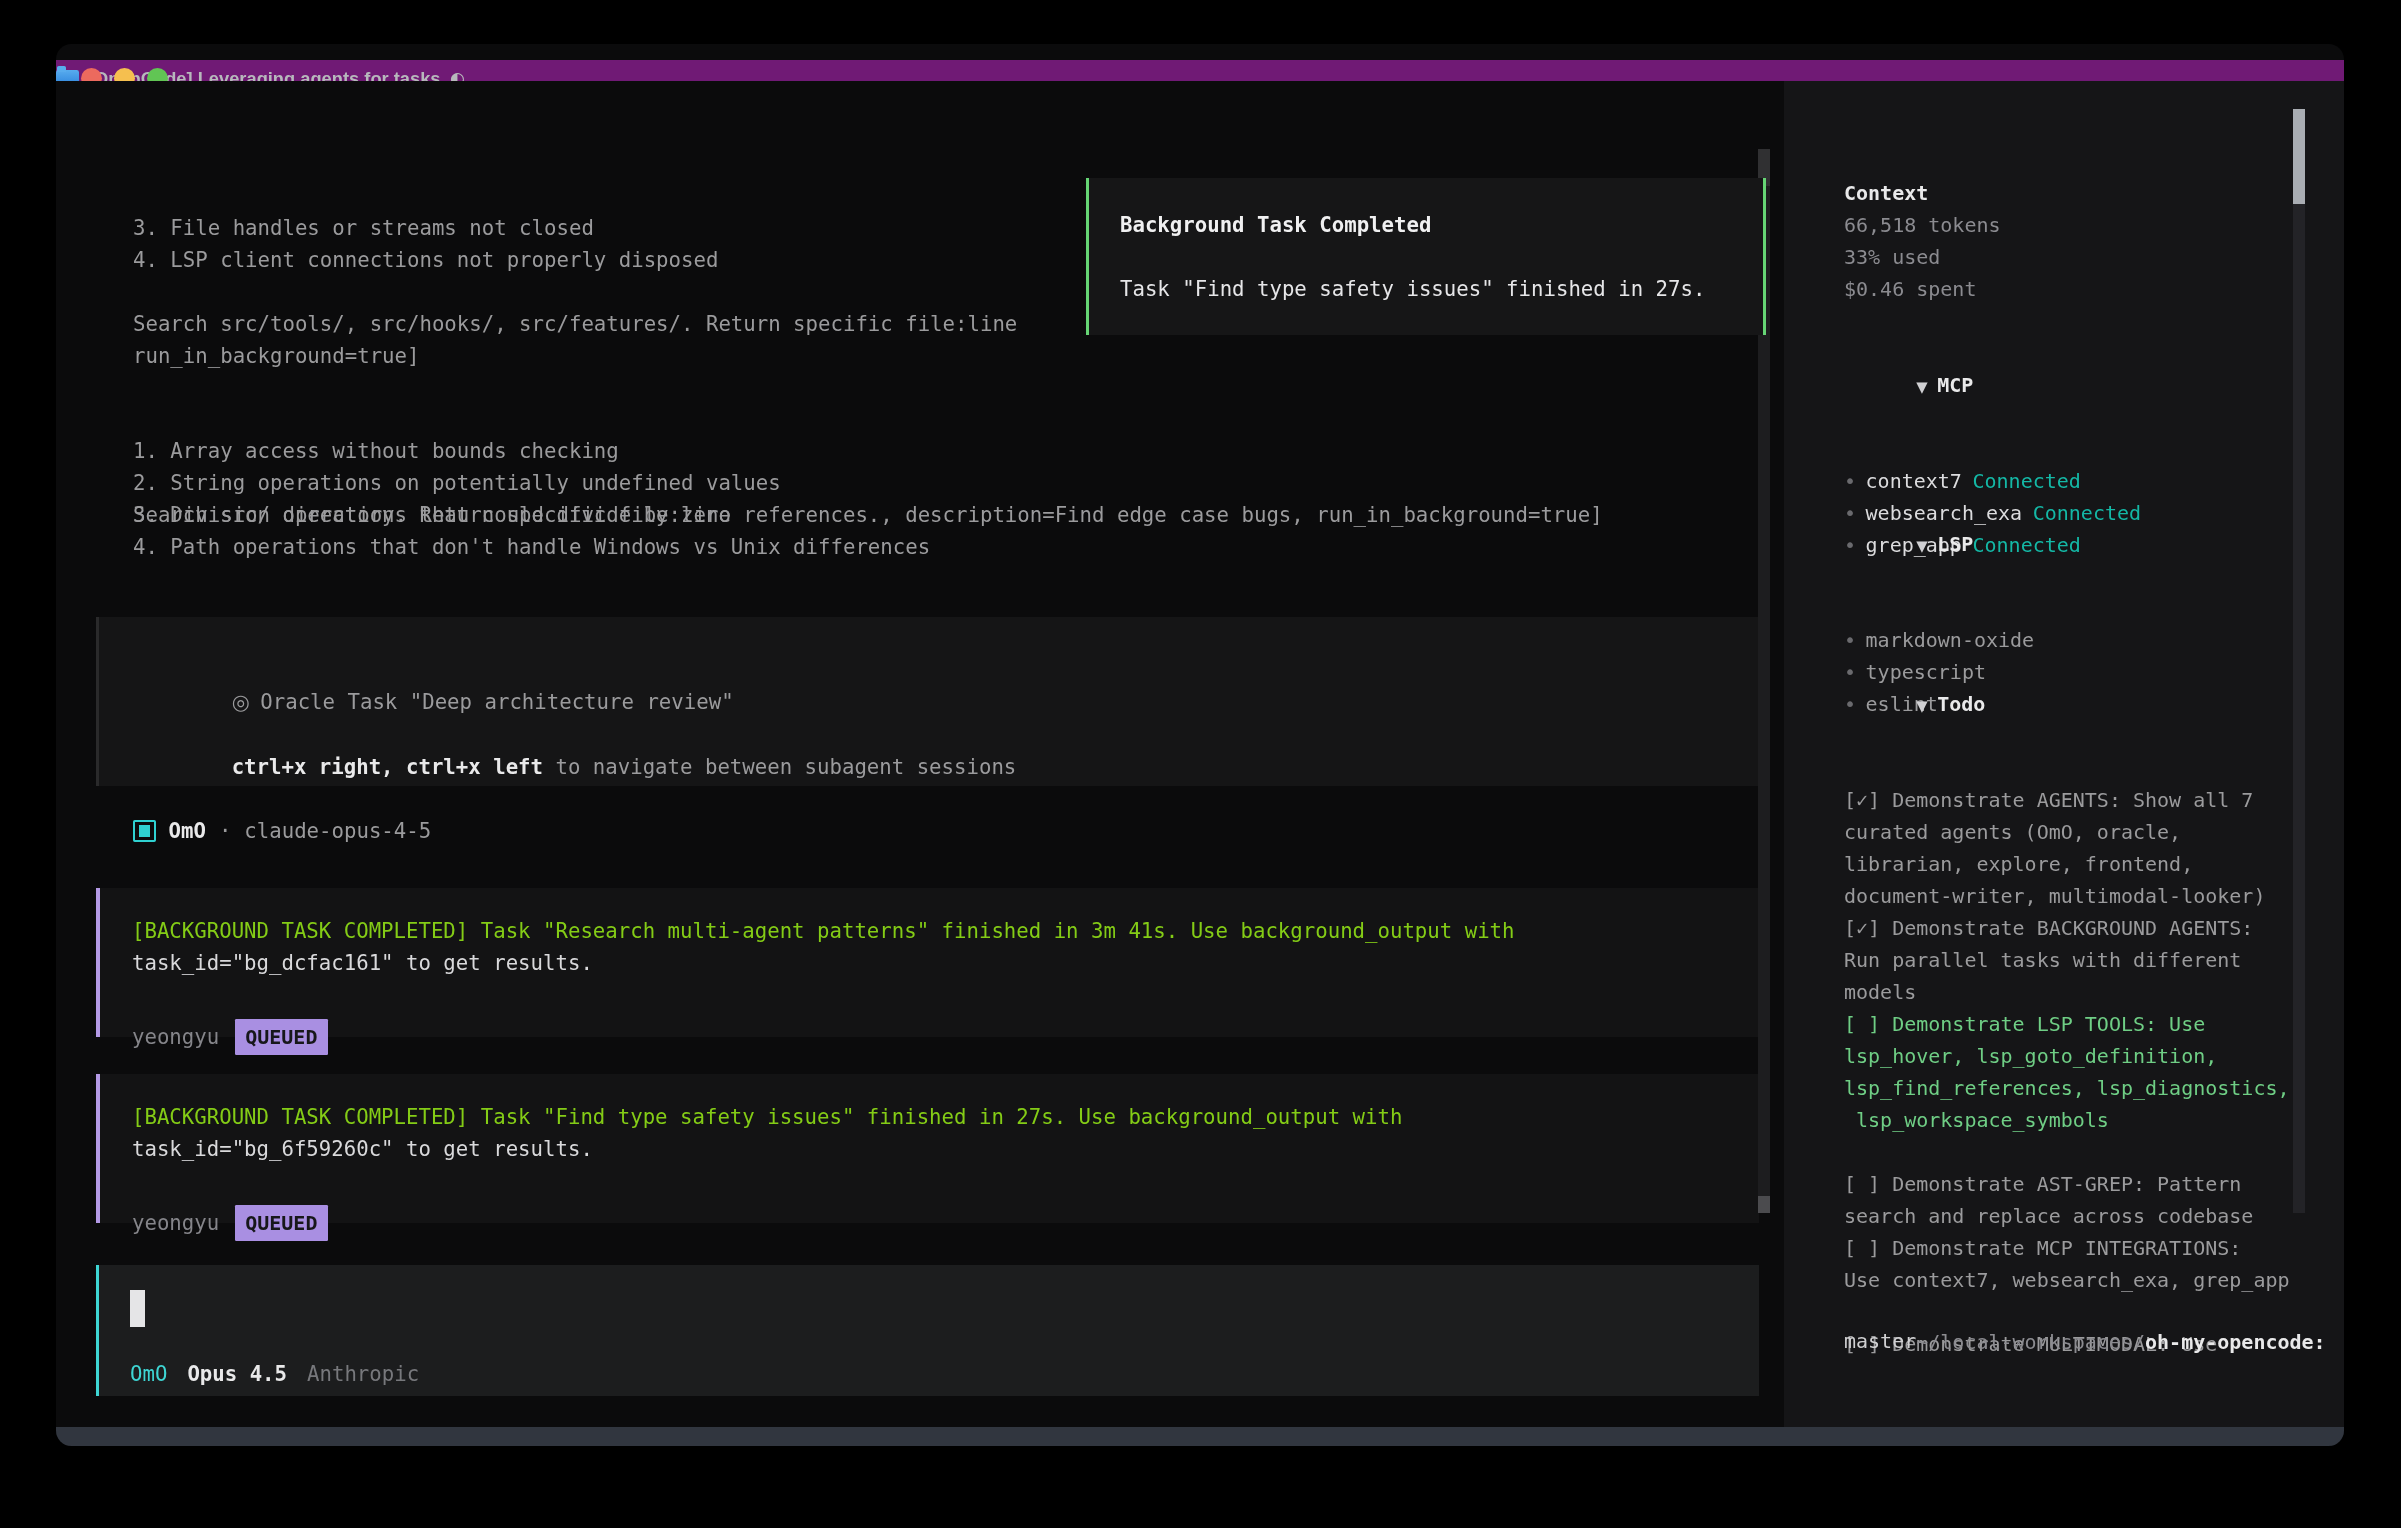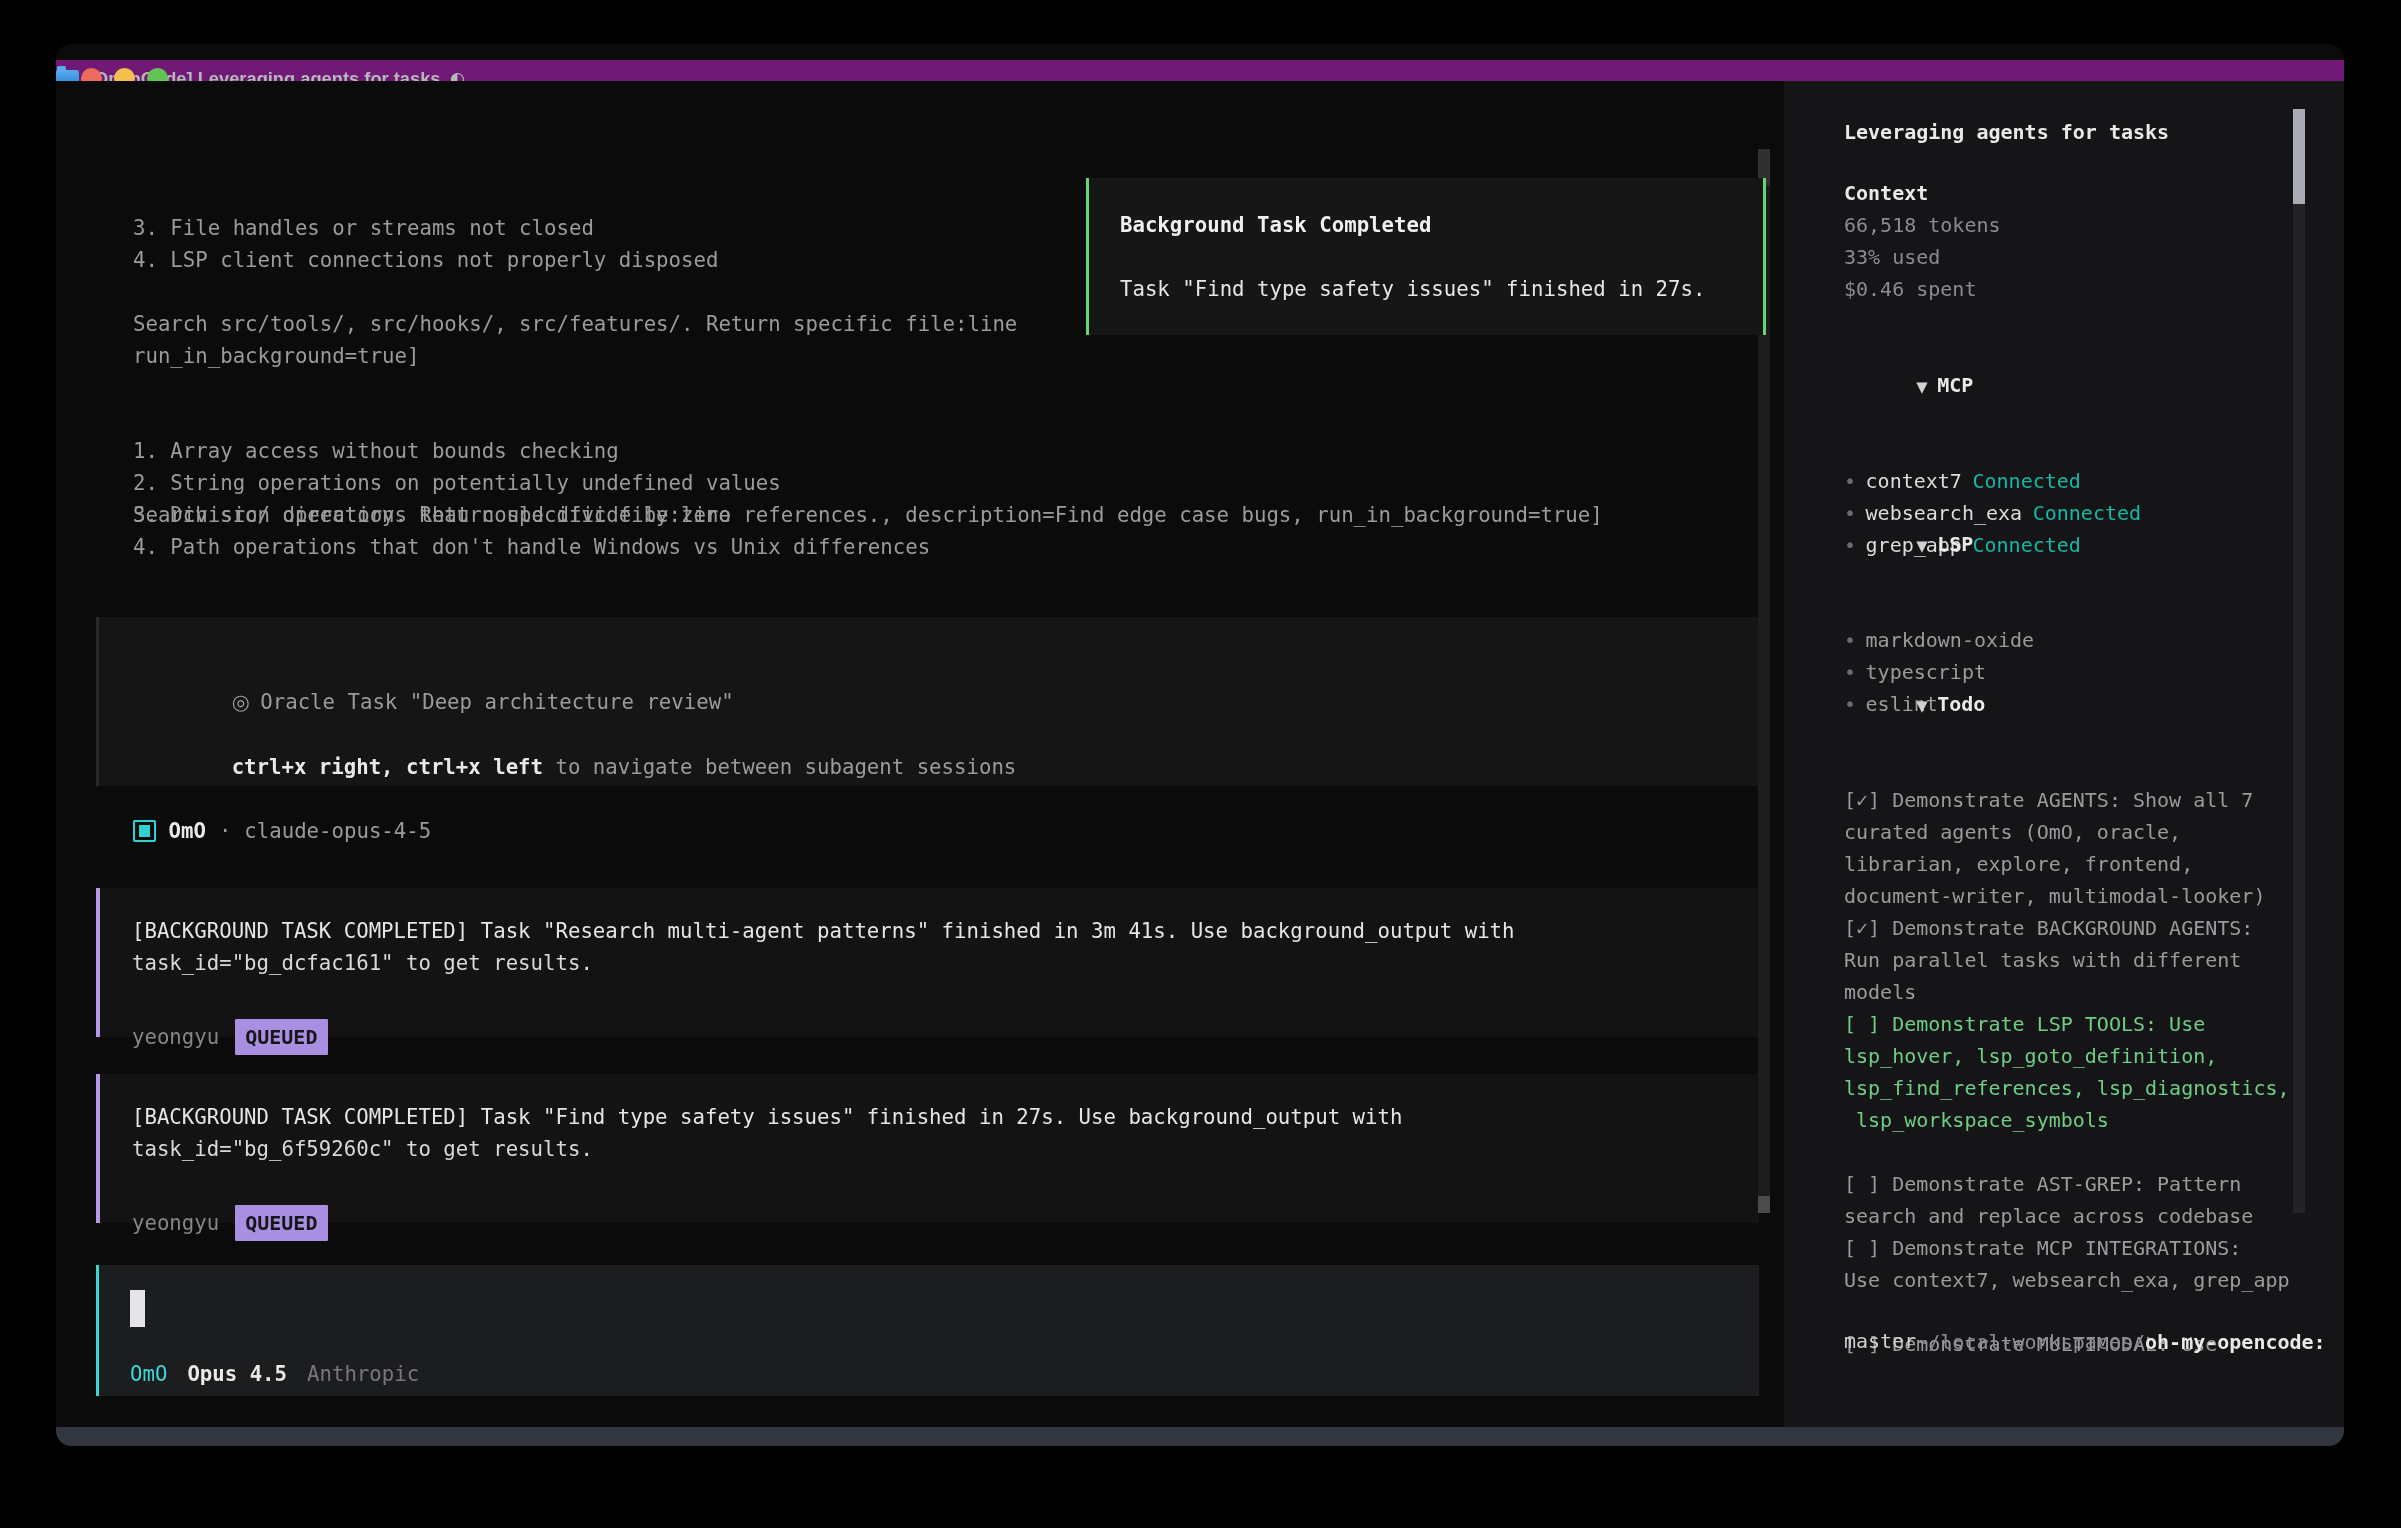--- a/index.html
+++ b/index.html
@@ -34,21 +34,21 @@
   .oraclebox{position:absolute;left:40px;top:536px;width:1663px;height:169px;background:#151516;border-left:3.5px solid #2a2a2b;}
   .oraclebox .l1{position:absolute;left:33px;top:37px;}
   .oraclebox .l2{position:absolute;left:33px;top:102px;}
   .oicon{font-family:"DejaVu Sans",sans-serif;color:#9b9b9d;margin-right:10.6px;}
 
   .agenthdr{position:absolute;left:77px;top:734px;height:32px;display:flex;align-items:center;gap:13px;}
   .omoicon{width:22.5px;height:22.5px;border:2.4px solid #2fd1d1;border-radius:1.8px;display:flex;align-items:center;justify-content:center;}
   .omoicon i{width:10.6px;height:11.8px;background:#2fd1d1;display:block;}
 
   .taskbox{position:absolute;left:40px;width:1663px;height:149px;background:#131314;border-left:4.7px solid #b49ae6;}
-  .taskbox .l1{position:absolute;left:32px;top:27px;color:#e5e5e5;}
+  .taskbox .l1{position:absolute;left:32px;top:27px;color:#84cc16;}
   .taskbox .l2{position:absolute;left:32px;top:59px;color:#d9d9db;}
   .taskbox .meta{position:absolute;left:32px;top:89px;height:38px;display:flex;align-items:center;gap:15.4px;margin-top:41px;}
   .author{color:#85858a;}
   .badge{background:#a98fe2;color:#17171a;font-weight:700;padding:1.2px 10.6px;border-radius:1.2px;font-size:20px;line-height:33px;}
 
   .inputbox{position:absolute;left:40px;top:1184px;width:1663px;height:131px;background:#1c1d1e;border-left:3.5px solid #3ed6d4;}
   .cursor{position:absolute;left:31px;top:25px;width:15.4px;height:37px;background:#e5e5e7;}
   .modelrow{position:absolute;left:31px;top:93px;height:32px;display:flex;align-items:center;gap:20px;}
   .cyan{color:#3ed6d4;}
   .provider{color:#77787c;}
@@ -151,21 +151,20 @@
       </div>
     </div>
 
     <div class="main-scroll">
       <div class="ms-seg"></div>
       <div class="ms-thumb"></div>
     </div>
   </div>
 
   <div class="sidebar smono">
-    <div class="sbline b" style="top:35px;">Leveraging agents for tasks</div>
 
     <div class="sbline b" style="top:96px;">Context</div>
     <div class="sbline dimtext" style="top:128px;">66,518 tokens</div>
     <div class="sbline dimtext" style="top:160px;">33% used</div>
     <div class="sbline dimtext" style="top:192px;">$0.46 spent</div>
 
     <div class="sbline" style="top:256px;">
       <span class="arrow">▼</span><span class="b">MCP</span>
     </div>
     <div class="sbline" style="top:288px;">

